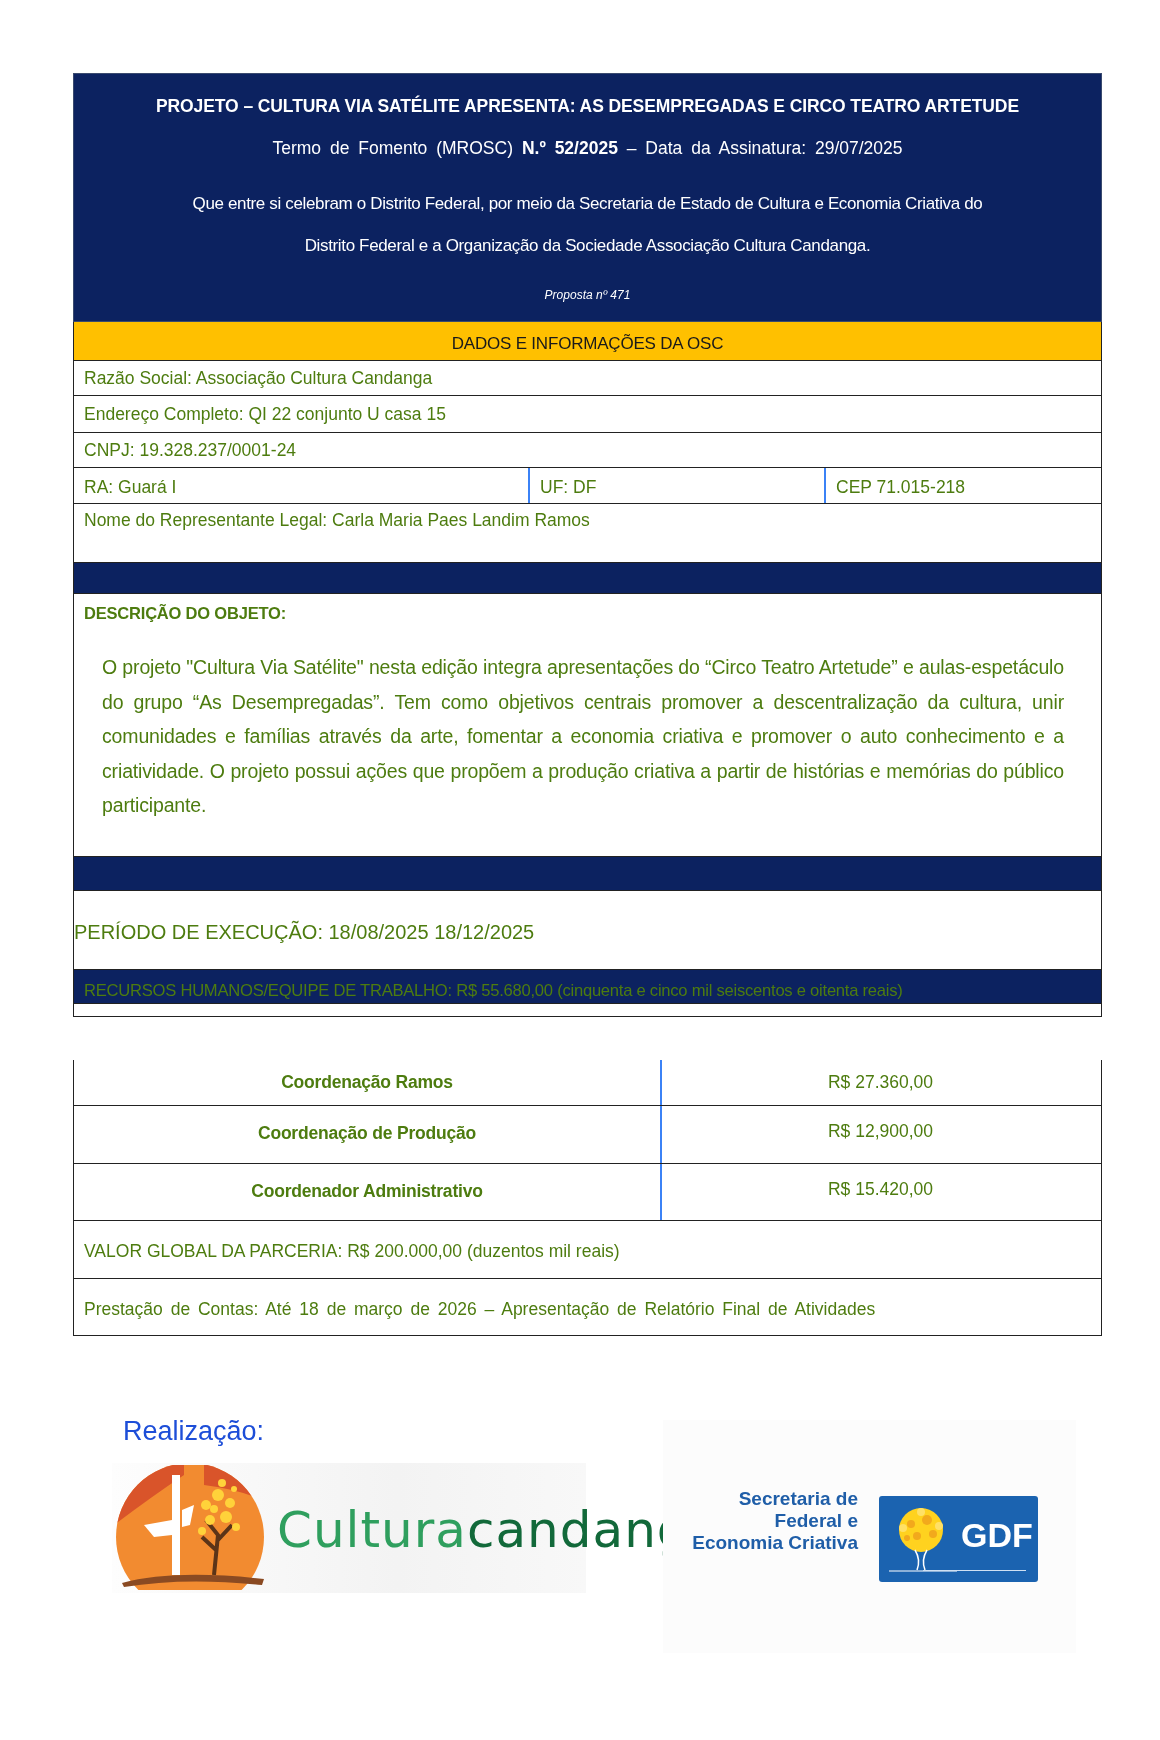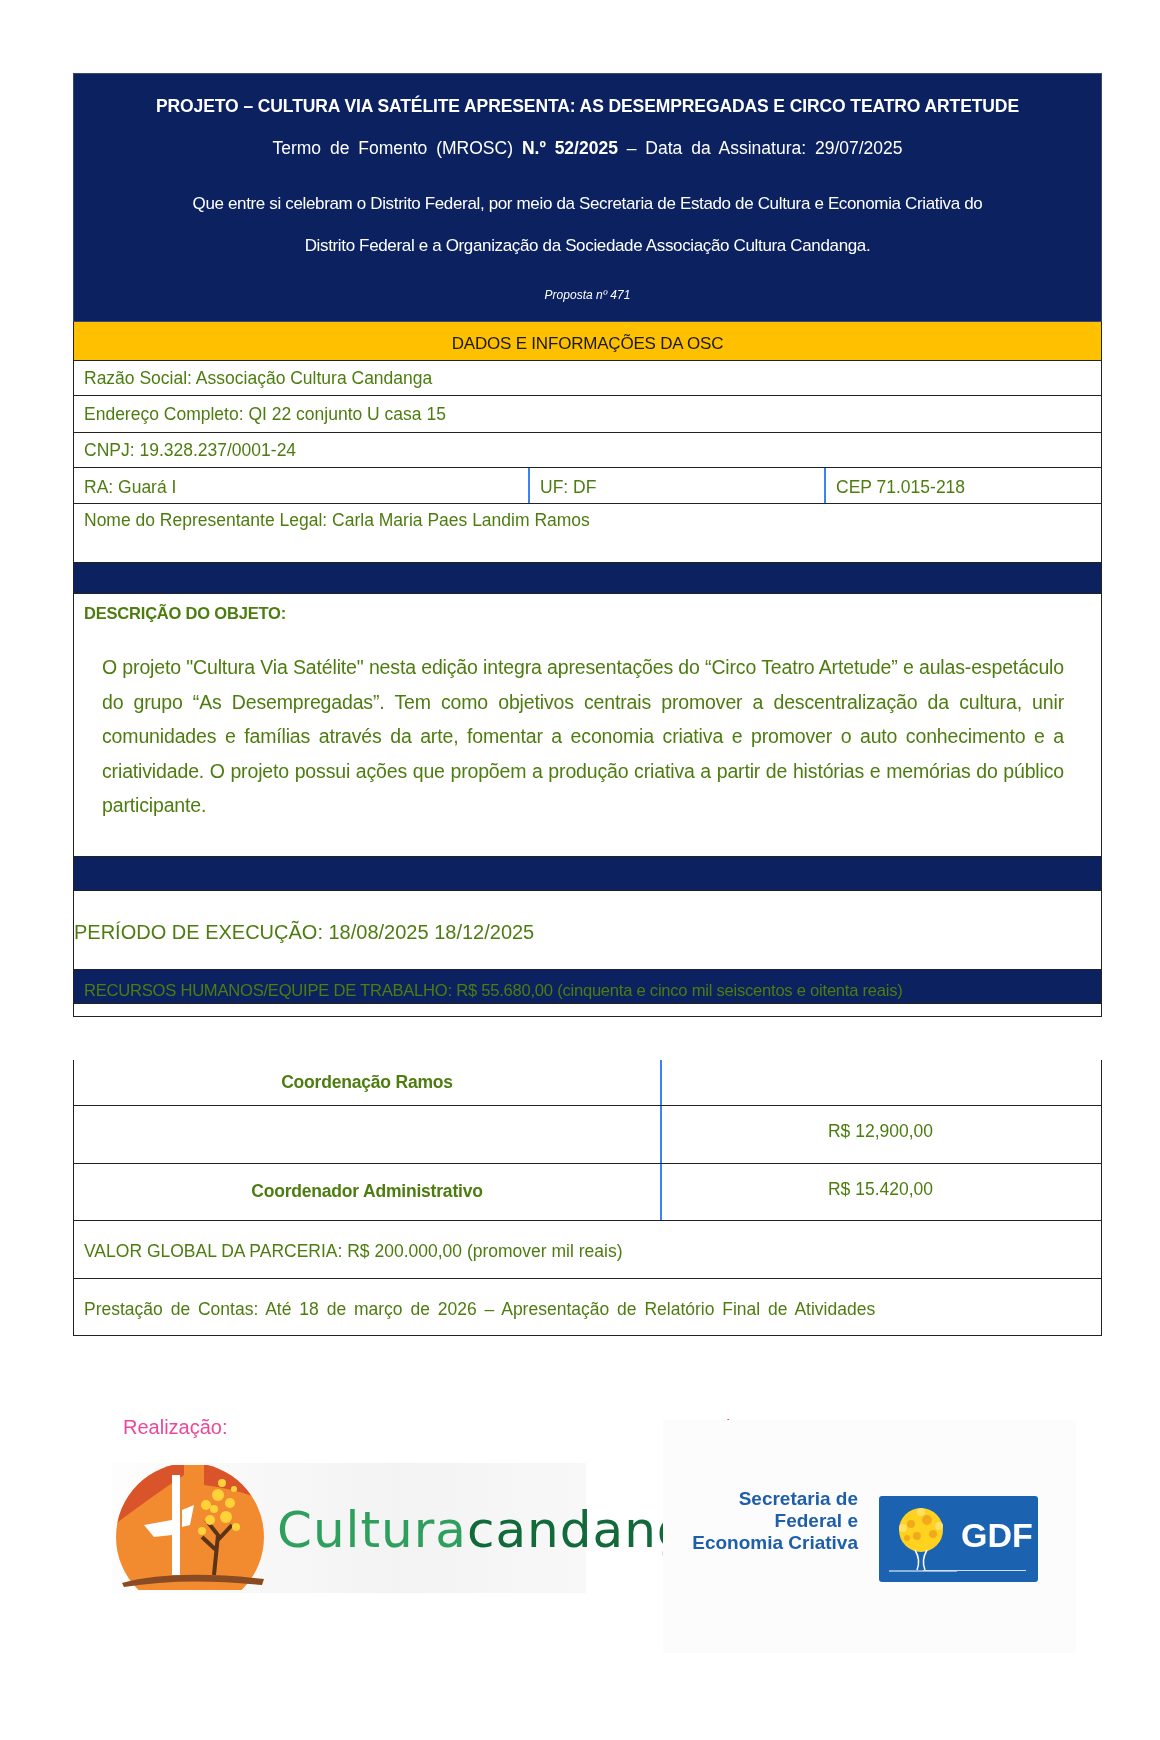--- a/index.html
+++ b/index.html
@@ -28,21 +28,21 @@
   .cell { position: absolute; top: 0; bottom: 0; border-left: 2px solid #3b82f6; text-decoration: underline; }
 
   .desc-h { position: absolute; left: 10px; top: 10px; font-weight: bold; font-size: 16.5px; letter-spacing: -0.2px; }
   .desc-p { position: absolute; left: 28px; width: 962px; top: 56px; font-size: 19.5px; line-height: 34.5px;
             text-align: justify; letter-spacing: -0.15px; }
   .periodo { position: absolute; left: 0; top: 30px; font-size: 20px; font-family: "Liberation Sans", sans-serif; white-space: nowrap; }
   .bold-c { position: absolute; left: 0; width: 586px; text-align: center; font-weight: bold; font-size: 17.5px; letter-spacing: -0.2px; }
   .val-c { position: absolute; left: 586px; right: 0; text-align: center; font-size: 17.5px; }
 
   
-  .lbl { position: absolute; font-size: 20px; color: #ec4899; }
+  .lbl { position: absolute; font-size: 27px; color: #1d4ed8; }
   .logo-left { position: absolute; left: 112px; top: 1463px; width: 474px; height: 130px;
                background: linear-gradient(90deg, #fdfdfd, #f3f3f3 60%, #f8f8f8); }
   .logo-right { position: absolute; left: 663px; top: 1420px; width: 413px; height: 233px; background: #fcfcfc; }
   .cc-text { position: absolute; left: 165px; top: 38px; font-size: 50px; font-family: "DejaVu Sans", sans-serif;
              letter-spacing: 1px; font-weight: normal; white-space: nowrap; }
   .cc-a { color: #2f9f5e; }
   .cc-b { color: #12693a; }
   .sec-text { position: absolute; right: 218px; top: 68px; text-align: right; color: #1f5ea8; font-weight: bold;
               font-size: 19px; line-height: 22px; font-family: "Liberation Sans", sans-serif; white-space: nowrap; }
   .gdf-box { position: absolute; left: 216px; top: 76px; width: 159px; height: 86px; background: #1b63b0; border-radius: 3px; }
@@ -103,33 +103,35 @@
 
   <div class="tbl navy" style="top:897px;height:34px;"></div>
 
   <div class="tbl row" style="top:888px;height:56px;">
     <span class="txt" style="top:20px;font-size:16.6px;letter-spacing:-0.25px;">RECURSOS HUMANOS/EQUIPE DE TRABALHO: R$ 55.680,00 (cinquenta e cinco mil seiscentos e oitenta reais)</span>
   </div>
 
   <div class="tbl row" style="top:987px;height:46px;">
     <div class="bold-c" style="top:12px;">Coordenação Ramos</div>
     <div class="cell" style="left:586px;"></div>
+    <div class="val-c" style="top:12px;">R$ 27.360,00</div>
   </div>
   <div class="tbl row" style="top:1033px;height:58px;">
+    <div class="bold-c" style="top:17px;">Coordenação de Produção</div>
     <div class="cell" style="left:586px;"></div>
     <div class="val-c" style="top:15px;">R$ 12,900,00</div>
   </div>
   <div class="tbl row" style="top:1091px;height:57px;">
     <div class="bold-c" style="top:17px;">Coordenador Administrativo</div>
     <div class="cell" style="left:586px;"></div>
     <div class="val-c" style="top:15px;">R$ 15.420,00</div>
   </div>
 
   <div class="tbl row" style="top:1148px;height:58px;">
-    <span class="txt" style="top:20px;">VALOR GLOBAL DA PARCERIA: R$ 200.000,00 (promover mil reais)</span>
+    <span class="txt" style="top:20px;">VALOR GLOBAL DA PARCERIA: R$ 200.000,00 (duzentos mil reais)</span>
   </div>
   <div class="tbl row" style="top:1206px;height:57px;">
     <span class="txt" style="top:20px;word-spacing:3px;">Prestação de Contas: Até 18 de março de 2026 – Apresentação de Relatório Final de Atividades</span>
   </div>
 </div>
 
 <div class="lbl" style="left:123px;top:1416px;">Realização:</div>
 <div class="lbl" style="left:667px;top:1416px;">Parceria:</div>
 
 <div class="logo-left">

